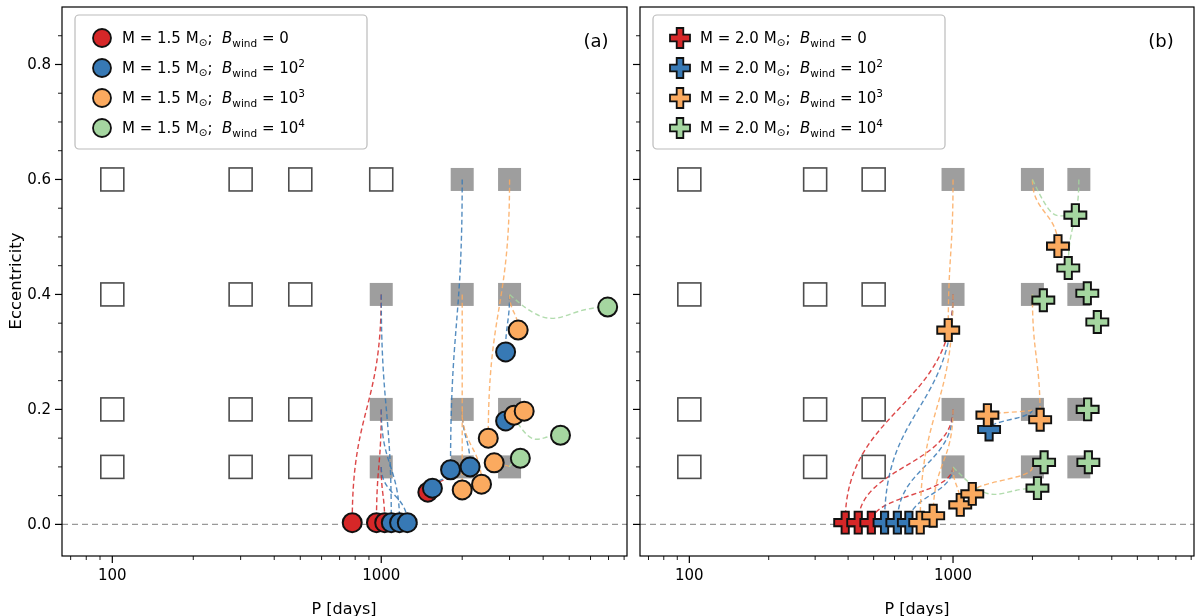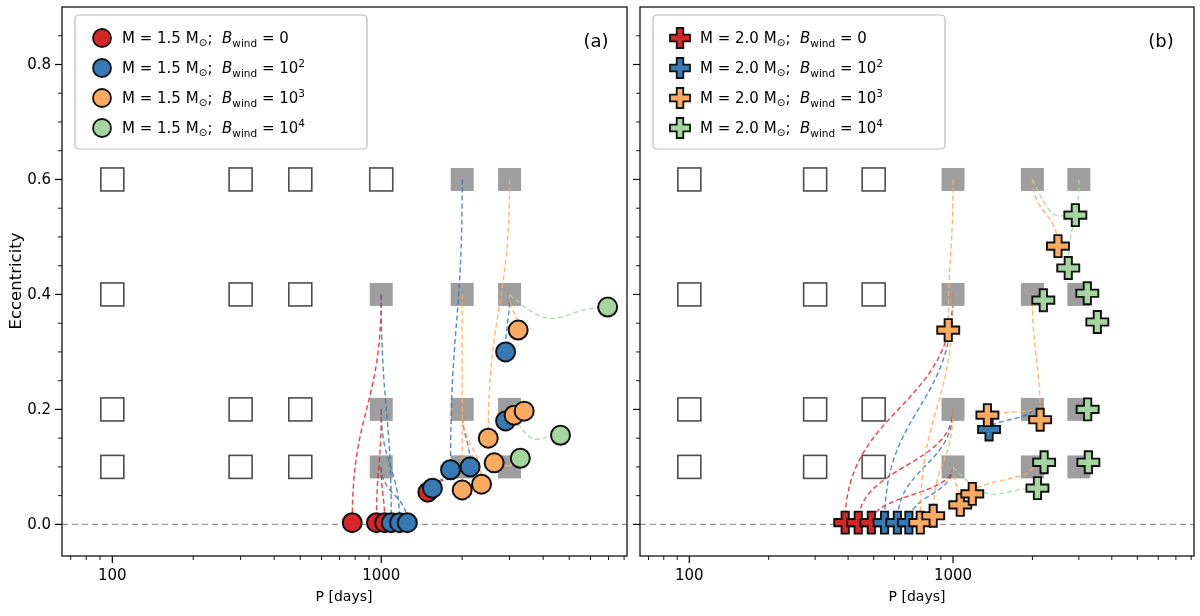--- a/index.html
+++ b/index.html
@@ -1,21 +1,21 @@
 <!DOCTYPE html>
 <html><head>
 <meta charset="utf-8">
 <title>Figure</title>
 <style>
   html,body{margin:0;padding:0;background:#fff;}
   .fig{position:relative;width:1200px;height:616px;background:#ffffff;
        font-family:"DejaVu Sans",sans-serif;overflow:hidden;}
   .fig svg{position:absolute;left:0;top:0;}
   .overlay{position:absolute;transform:translate(-50%,-50%);color:#000;white-space:nowrap;}
-  .xlab{font-size:14px;}
+  .xlab{font-size:16px;margin-top:12px;}
   .ylab{font-size:16.5px;transform:translate(-50%,-50%) rotate(-90deg);}
   .panel-tag{font-size:18px;}
   svg text{font-family:"DejaVu Sans",sans-serif;fill:#000;}
 </style>
 </head>
 <body>
 
 <div class="fig">
   <svg width="1200" height="616" viewBox="0 0 1200 616">
       <g>

